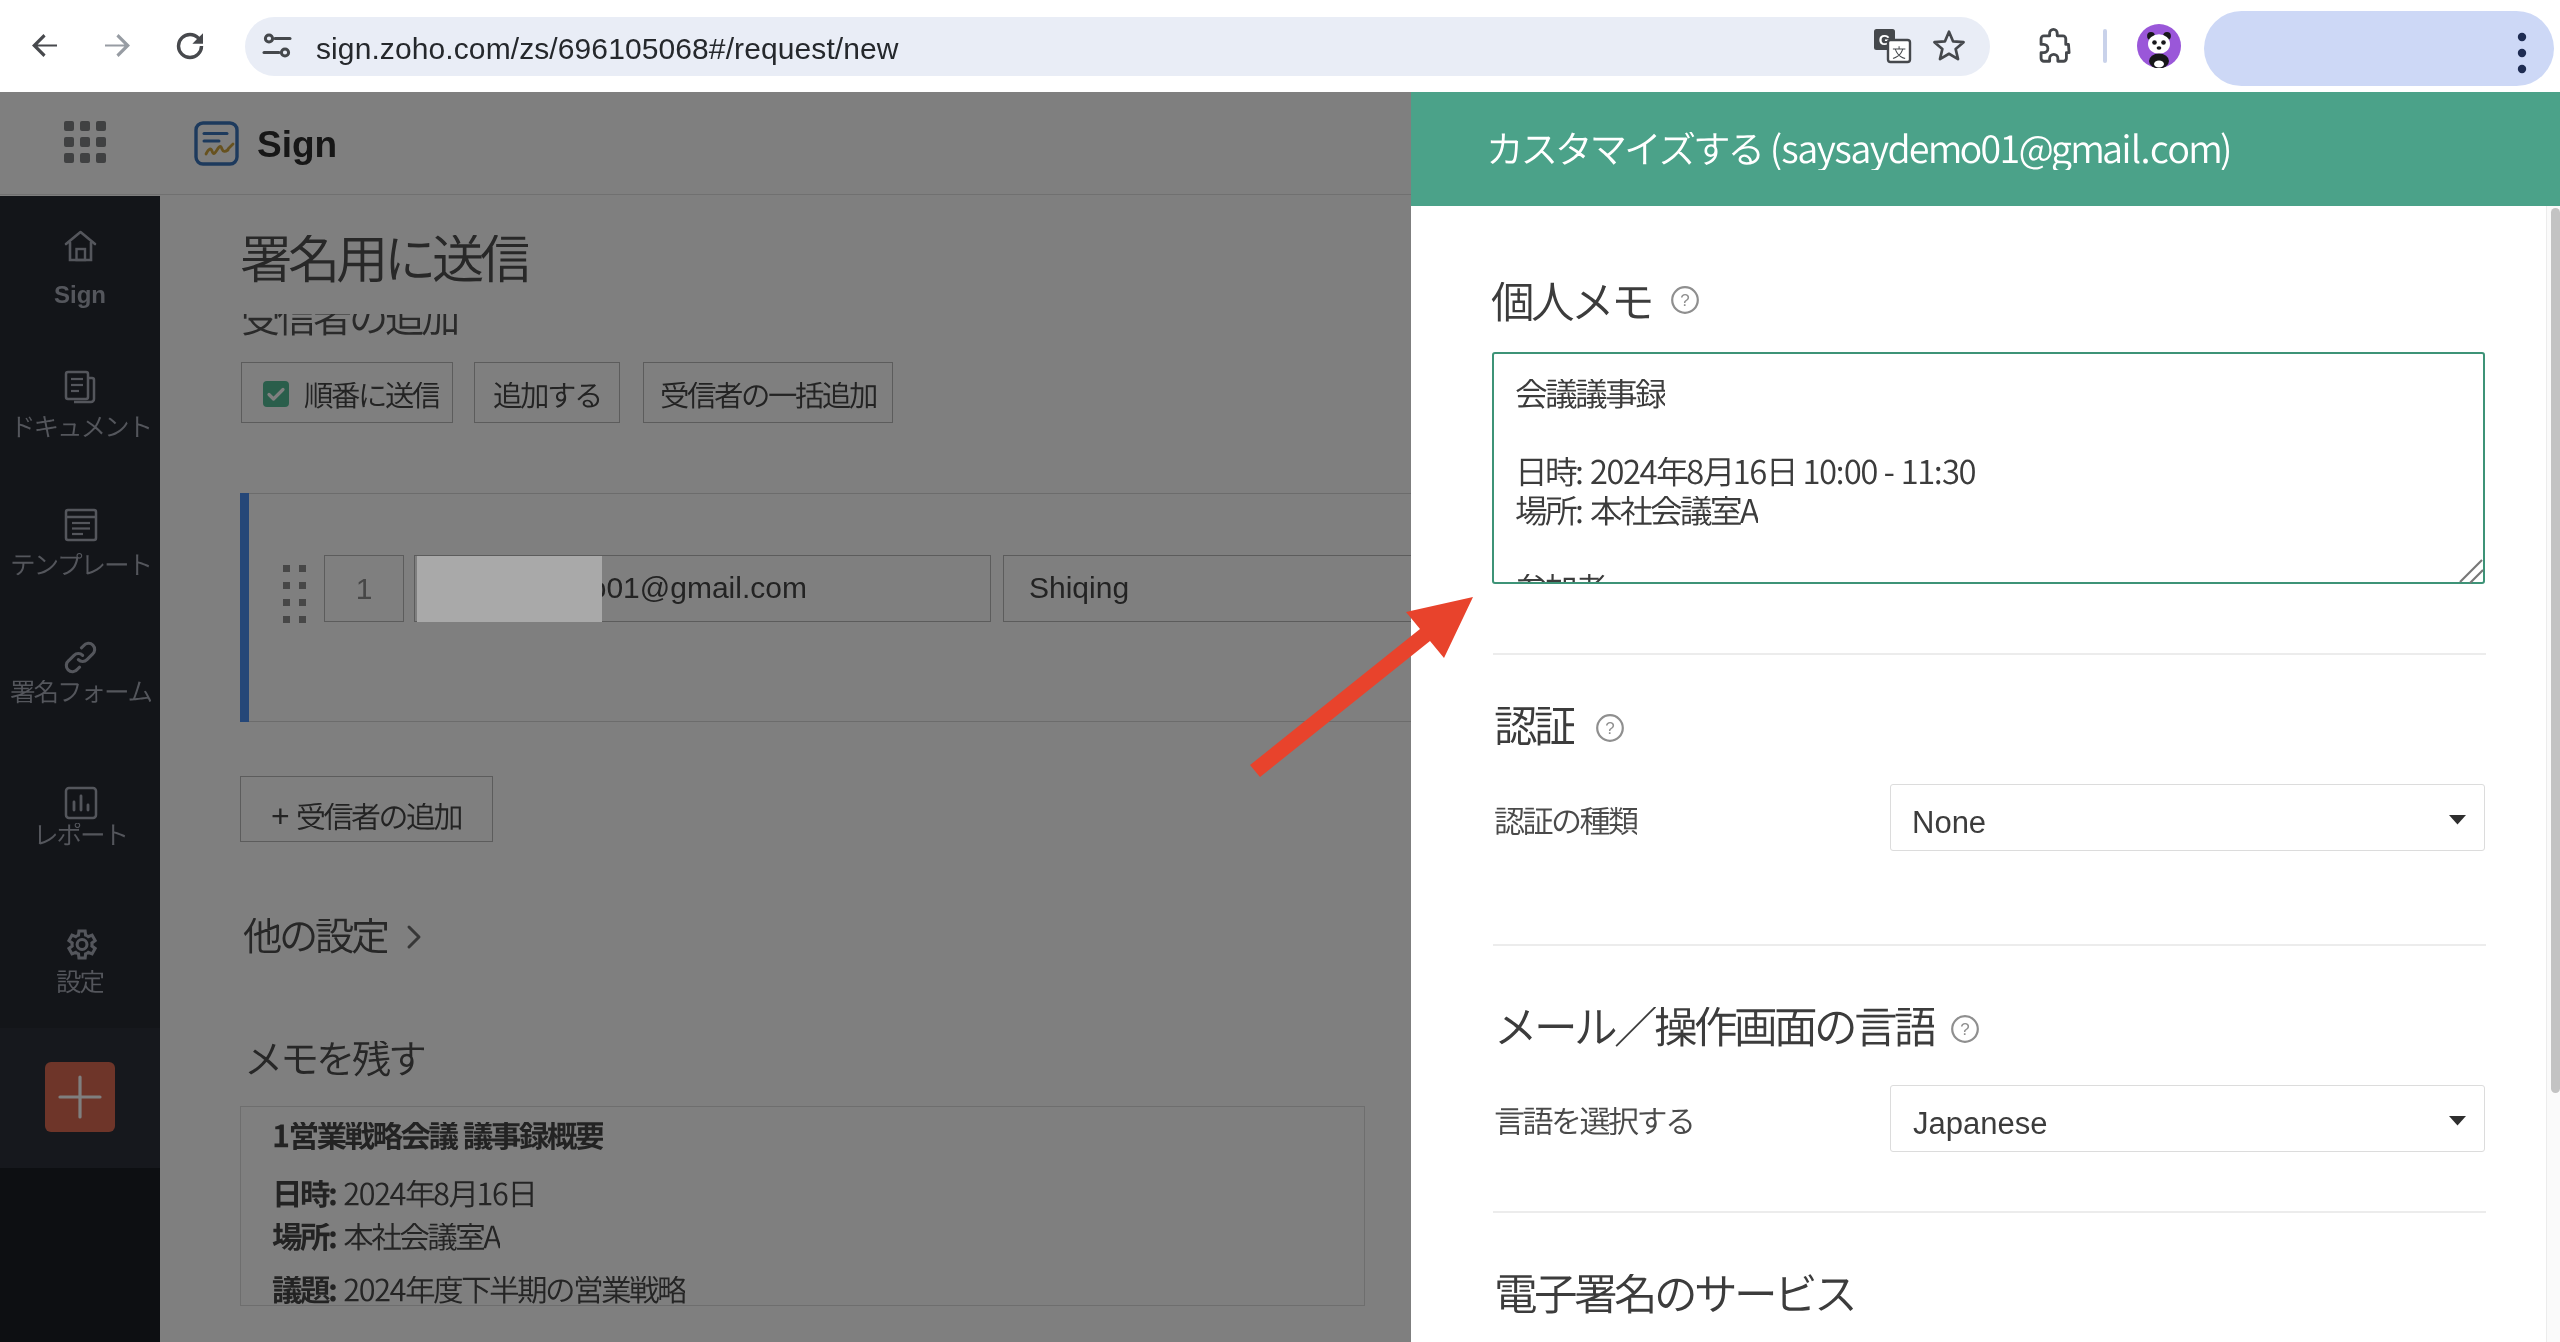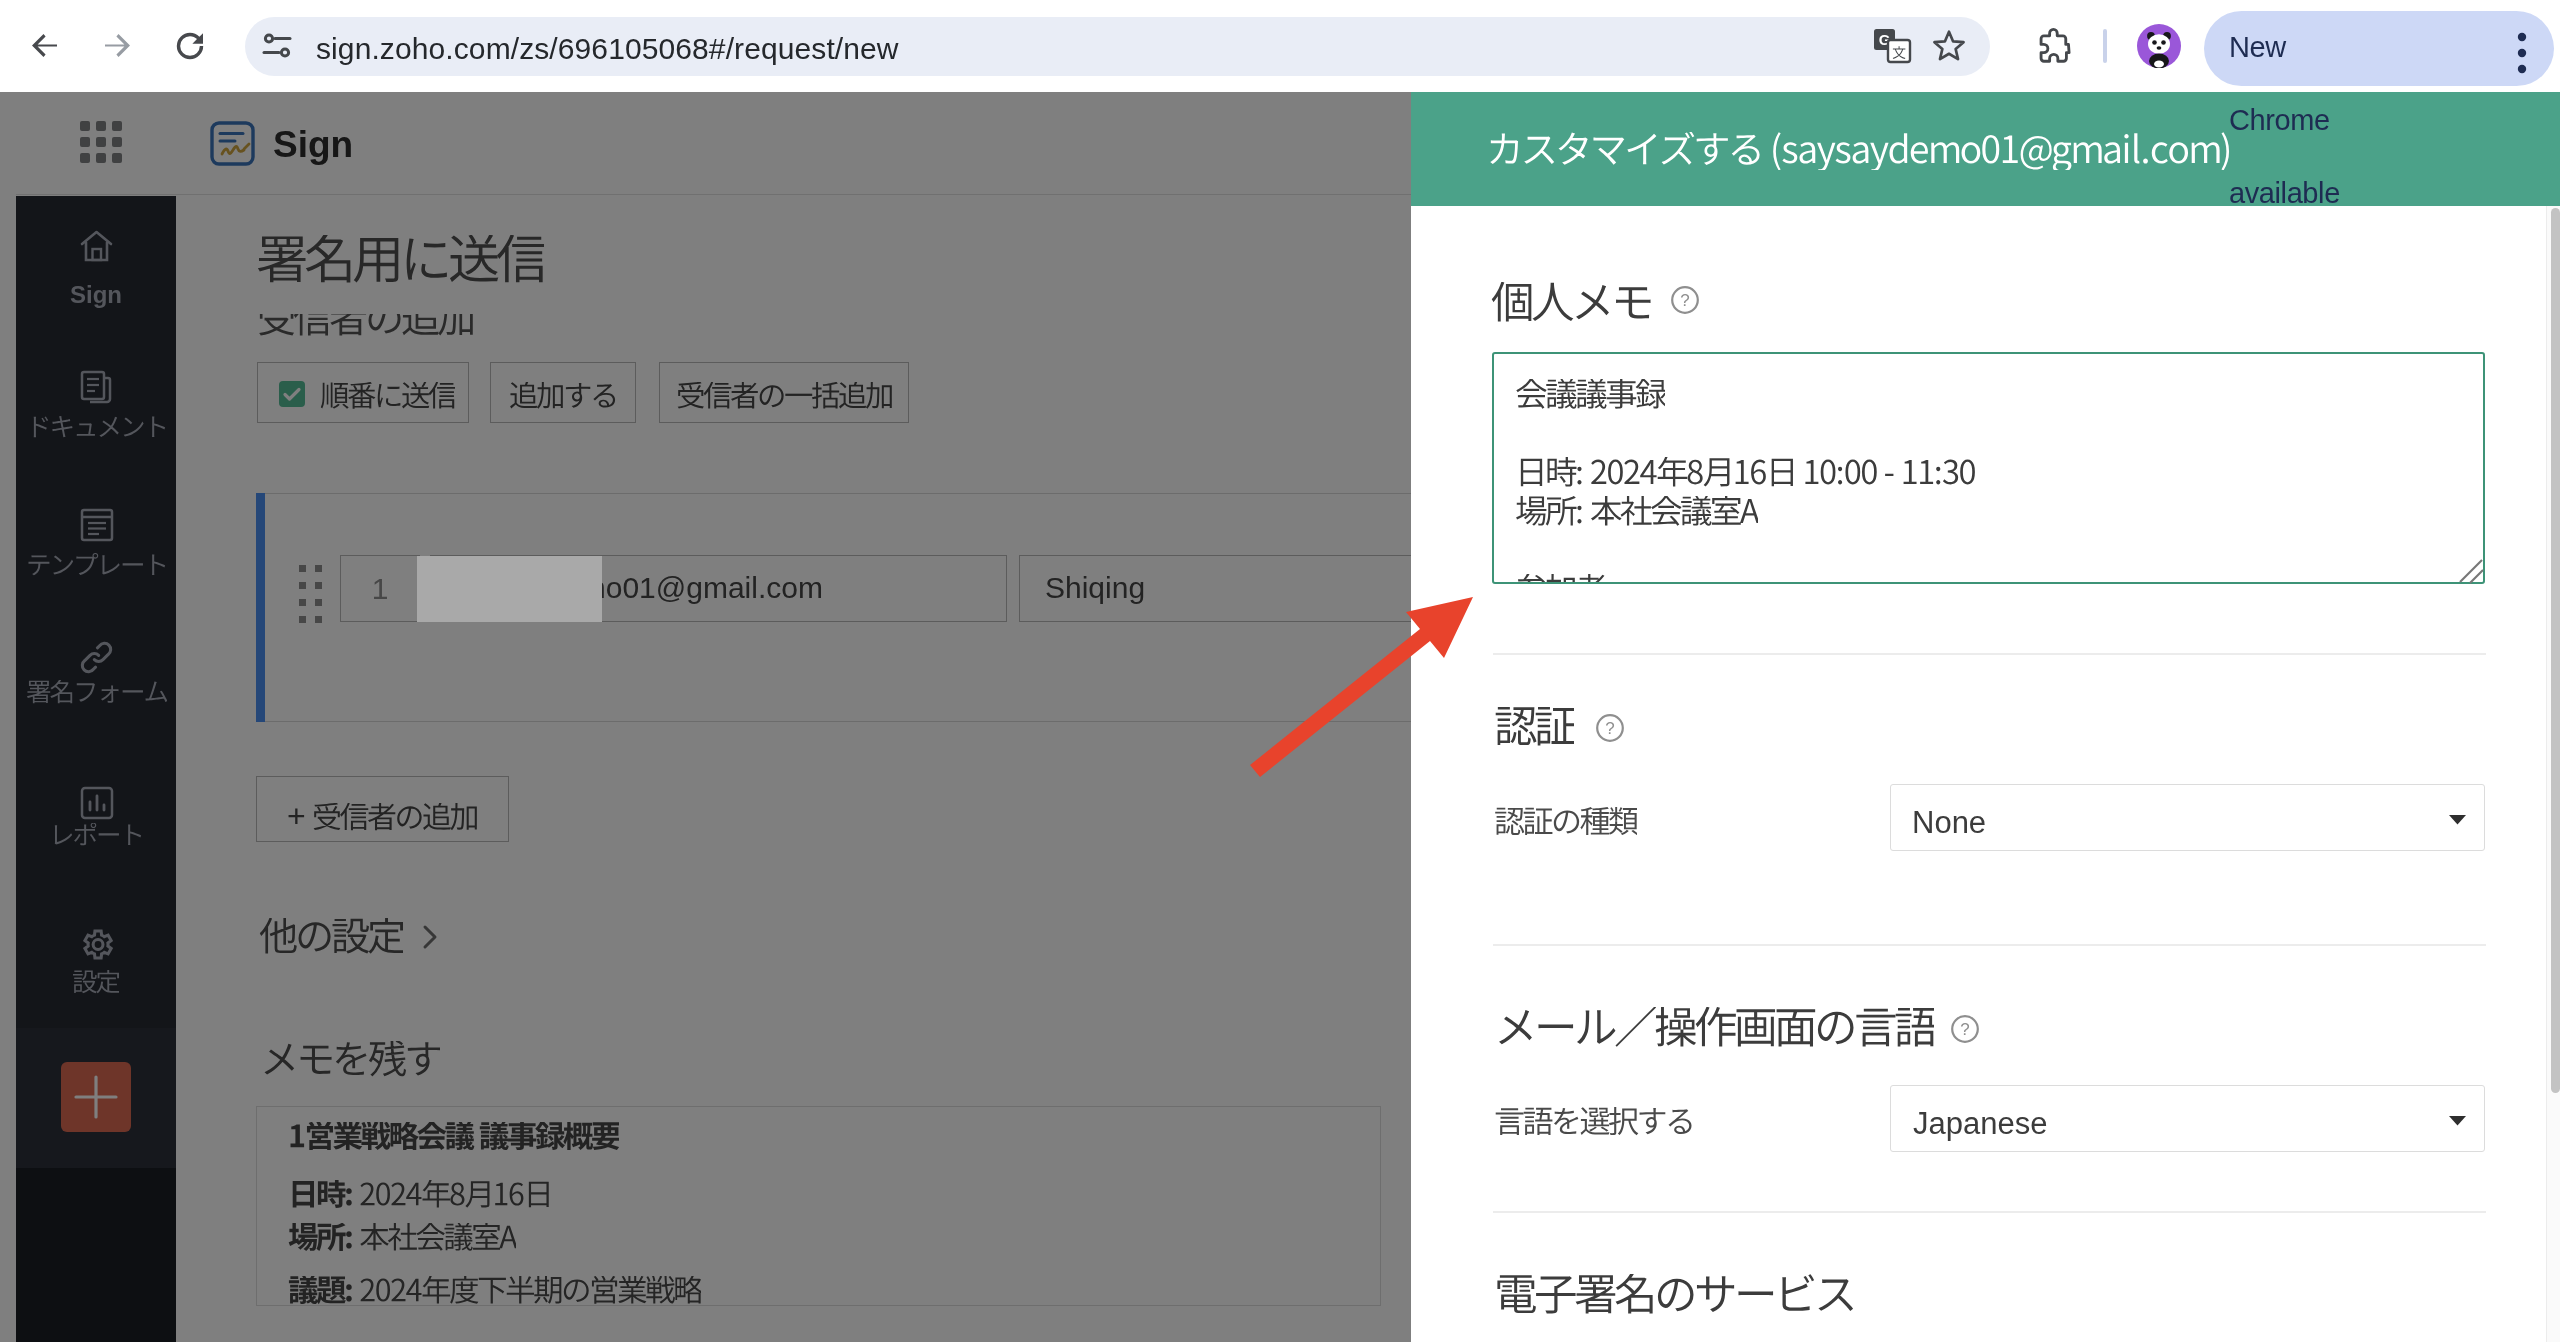--- a/index.html
+++ b/index.html
@@ -45,30 +45,29 @@
 <circle cx="14" cy="12" r="3.9" fill="#17171a"></circle>
       <circle cx="30" cy="12" r="3.9" fill="#17171a"></circle>
 <ellipse cx="22" cy="20" rx="11" ry="9.8" fill="#fff"></ellipse>
 <circle cx="17.5" cy="18.5" r="2.3" fill="#17171a"></circle>
       <circle cx="26.5" cy="18.5" r="2.3" fill="#17171a"></circle>
 <ellipse cx="22" cy="24" rx="2.4" ry="1.8" fill="#17171a"></ellipse>
 <ellipse cx="22" cy="37" rx="10" ry="7.5" fill="#17171a"></ellipse>
 <ellipse cx="22" cy="40" rx="5" ry="3.5" fill="#fff"></ellipse>
     </svg>
 <div class="abs" style="left:2204px;top:11px;width:350px;height:75px;border-radius:38px;background:#cdd8f6"></div>
-<div class="abs" style="left:2229px;top:11px;height:75px;line-height:73px;font-size:29px;color:#1e2c52;letter-spacing:-0.4px">New Chrome available</div>
 <svg class="abs" style="left:2514px;top:29px" width="16" height="48" viewBox="0 0 16 48">
 <g fill="#1e2c52">
         <circle cx="8" cy="8" r="4.2"></circle>
         <circle cx="8" cy="24" r="4.2"></circle>
         <circle cx="8" cy="40" r="4.2"></circle>
       </g>
     </svg>
 </div>
-<div class="abs" style="left:16px;top:92px;width:1411px;height:1250px;background:#fff;overflow:hidden">
+<div class="abs" style="left:0;top:92px;width:1411px;height:1250px;background:#fff;overflow:hidden">
 <div class="abs" style="left:0;top:0;width:1411px;height:103px;background:#fff;border-bottom:1px solid #e0e0e0"></div>
 <svg class="abs" style="left:64px;top:29px" width="42" height="42" viewBox="0 0 42 42">
       <g fill="#808284">
         <rect x="0" y="0" width="10" height="10" rx="2"></rect>
         <rect x="16" y="0" width="10" height="10" rx="2"></rect>
         <rect x="32" y="0" width="10" height="10" rx="2"></rect>
         <rect x="0" y="16" width="10" height="10" rx="2"></rect>
         <rect x="16" y="16" width="10" height="10" rx="2"></rect>
         <rect x="32" y="16" width="10" height="10" rx="2"></rect>
         <rect x="0" y="32" width="10" height="10" rx="2"></rect>

